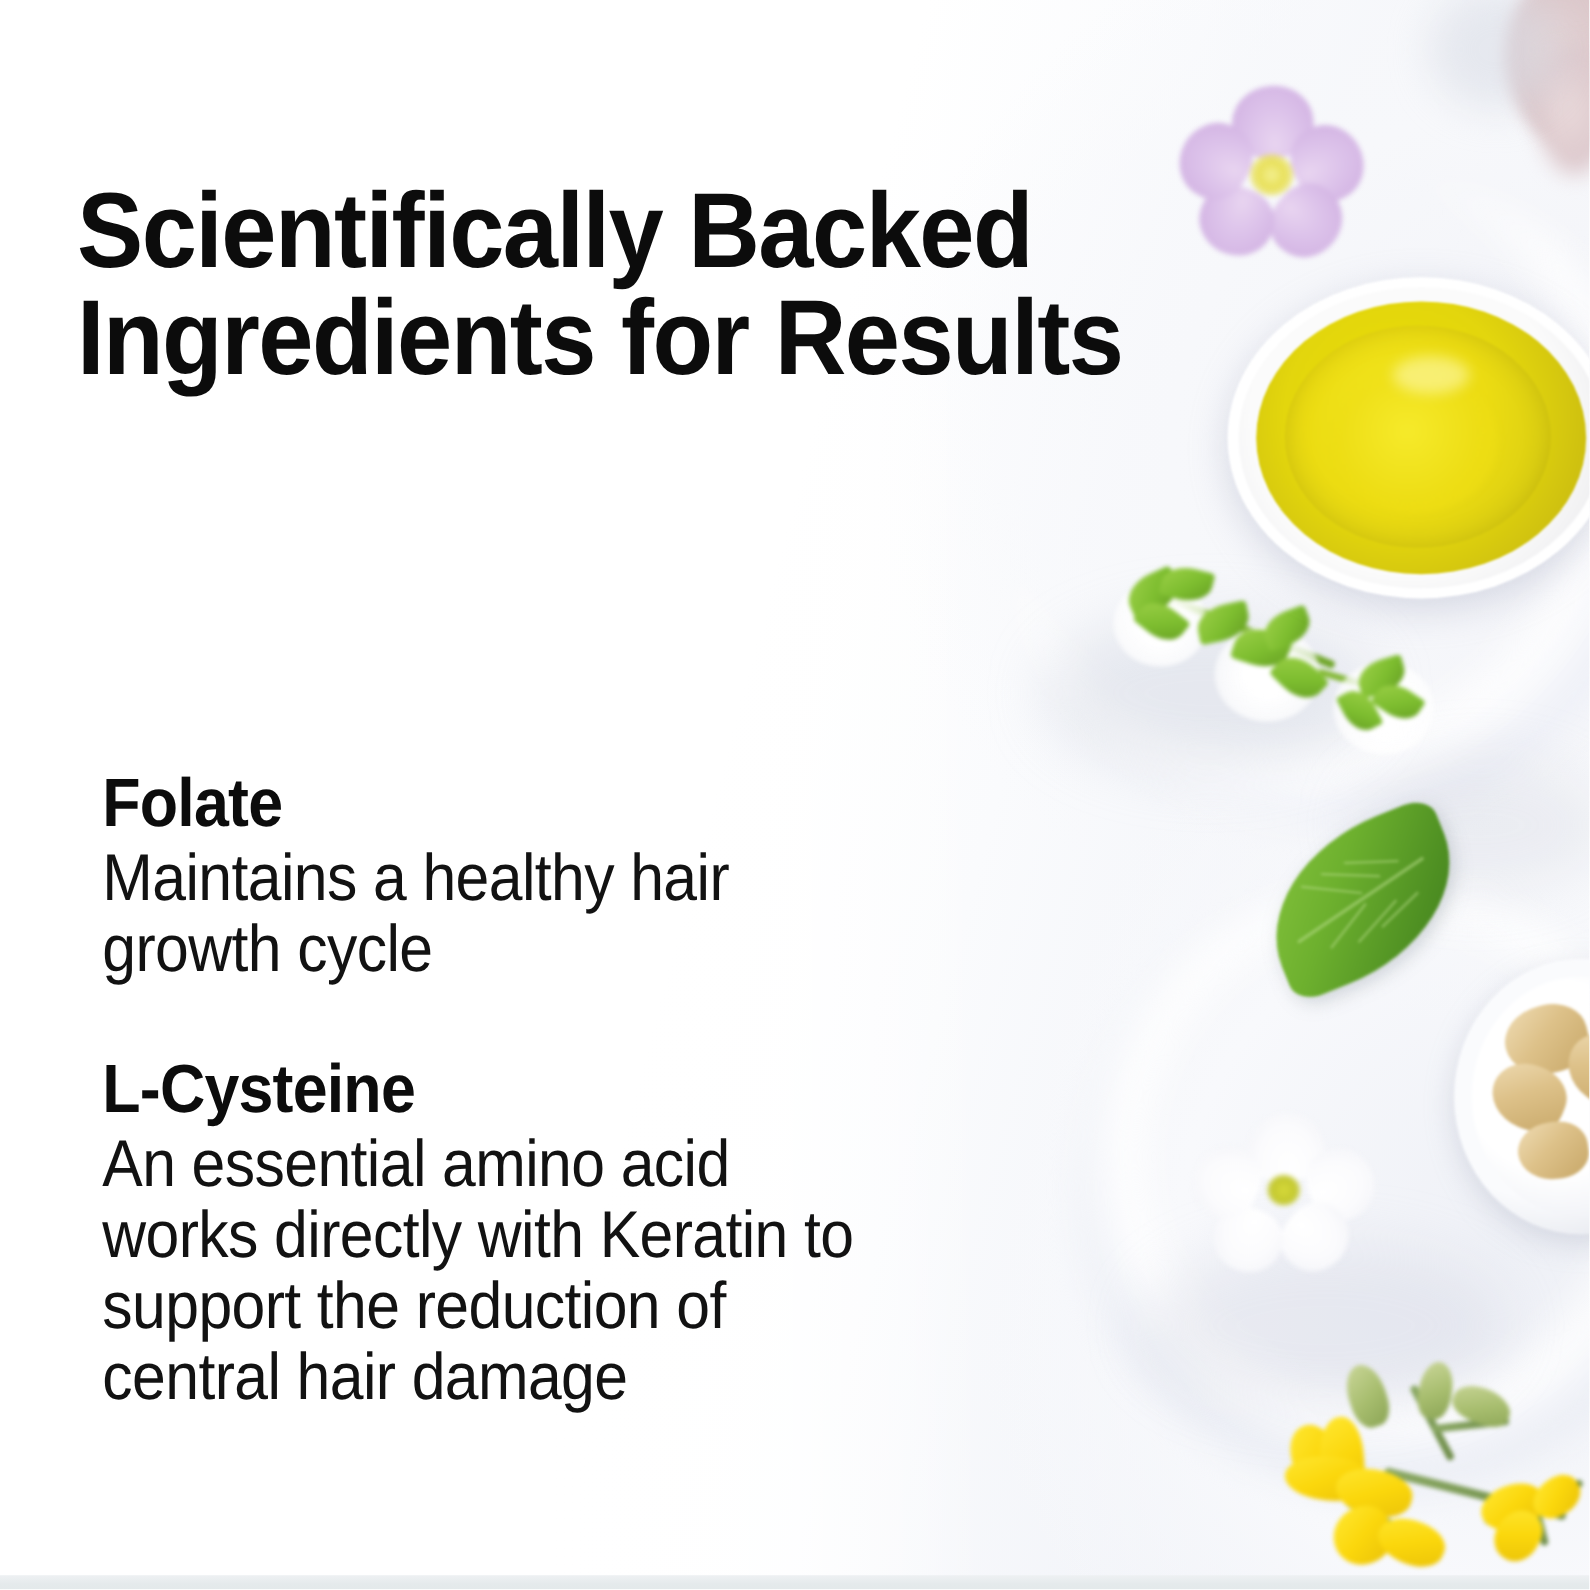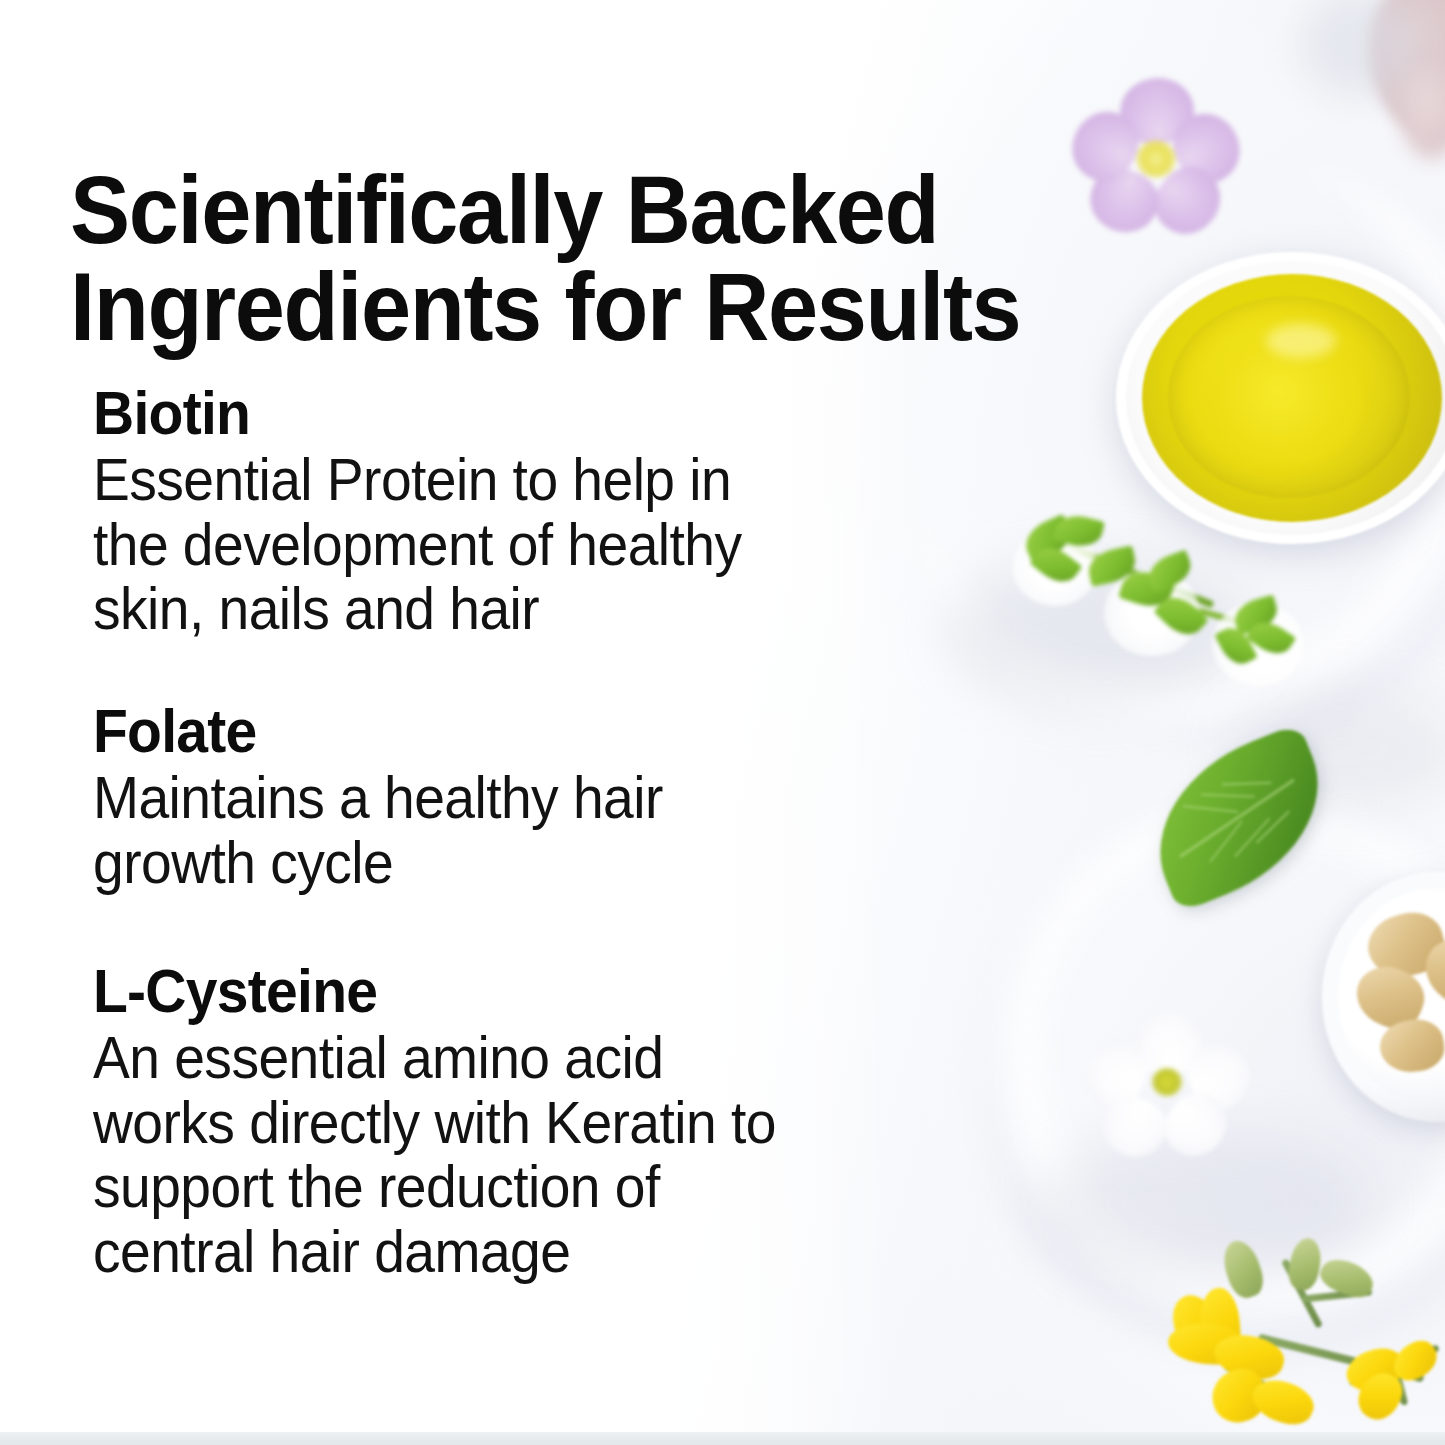--- a/index.html
+++ b/index.html
@@ -407,26 +407,20 @@
     <div class="y-petal" style="left:200px;top:140px;width:40px;height:48px;transform:rotate(30deg);"></div>
     <div class="y-petal" style="left:232px;top:112px;width:46px;height:34px;transform:rotate(-34deg);"></div>
   </div>
 
   <div class="vignette-left"></div>
 
   <div class="text-layer">
 
     <h1 class="headline">Scientifically Backed Ingredients for Results</h1>
 
-    <div class="section" id="sec-biotin">
-      <div class="ing-name">Biotin</div>
-      <div class="ing-desc">Essential Protein to help in
-the development of healthy
-skin, nails and hair</div>
-    </div>
 
     <div class="section" id="sec-folate">
       <div class="ing-name">Folate</div>
       <div class="ing-desc">Maintains a healthy hair
 growth cycle</div>
     </div>
 
     <div class="section" id="sec-lcys">
       <div class="ing-name">L-Cysteine</div>
       <div class="ing-desc">An essential amino acid

